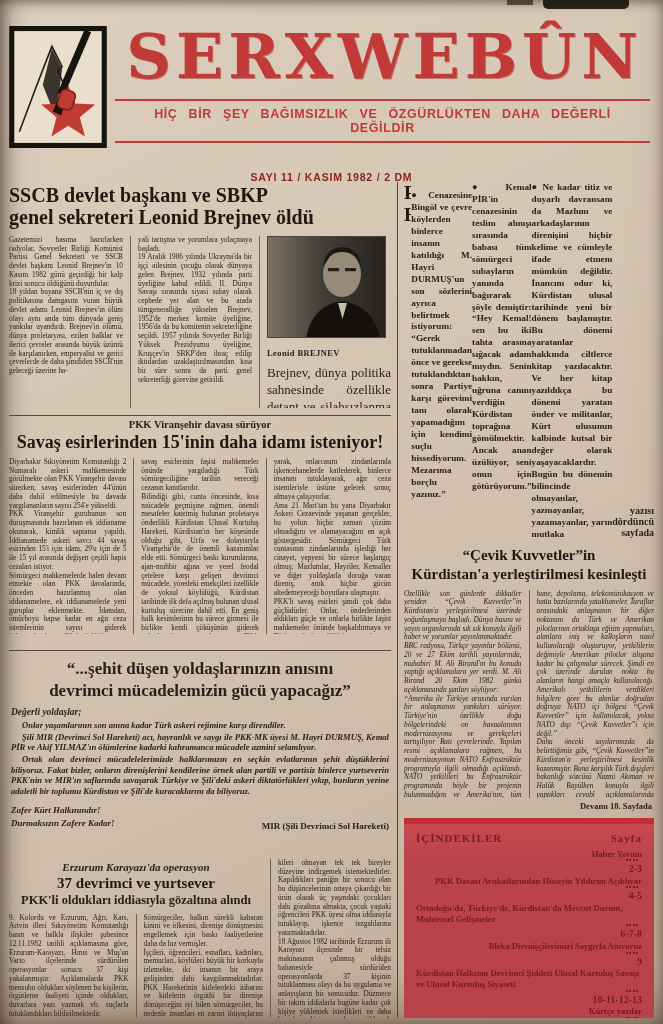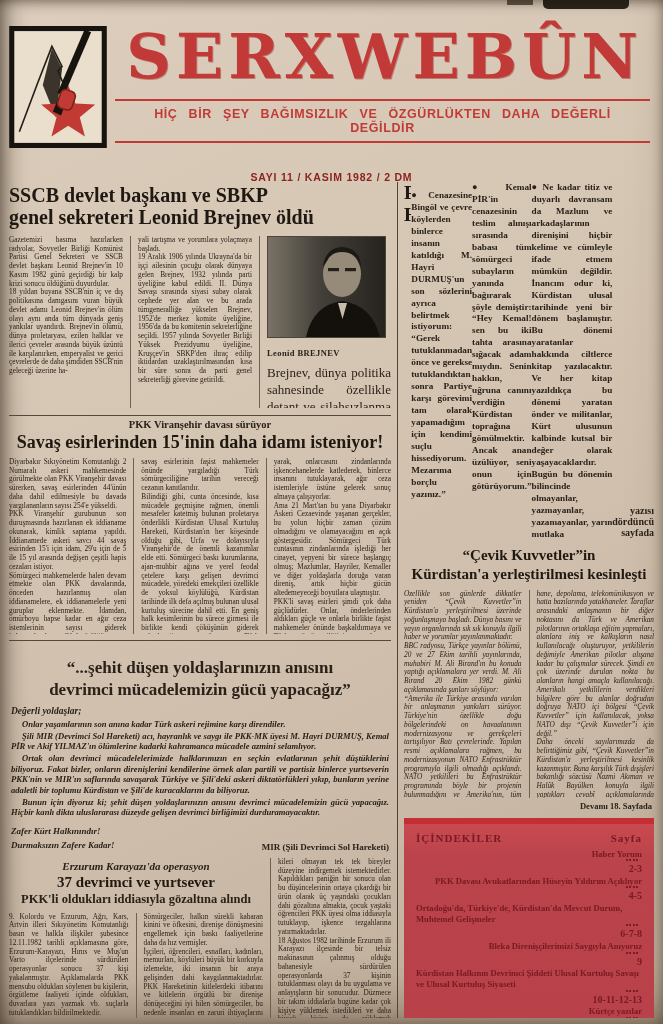--- a/index.html
+++ b/index.html
@@ -59,21 +59,21 @@
   .photo{width:117px;height:100px;border:1px solid #4e463c;}
   .photo-caption{font-size:8.5px;font-weight:bold;letter-spacing:.4px;margin:6px 0 7px;}
   .photo-note{font-size:13px;line-height:1.3;text-align:justify;}
   .section-rule{border:none;border-top:1px solid #55483a;margin:7px 0 3px;}
 
   
   .vira-head{font-size:18px;text-align:center;white-space:nowrap;overflow:hidden;margin:1px 0 6px;}
   .vira-cols{height:176px;}
 
   
-  .quote-box{border-top:1px solid #55483a;margin-top:6px;padding:16px 2px 0;height:196px;overflow:hidden;}
+  .quote-box{border-top:1px solid #55483a;margin-top:16px;padding:7px 2px 0;height:196px;overflow:hidden;}
   .quote-title{text-align:center;font-size:17px;font-weight:bold;line-height:1.3;margin:0;}
   .salutation{font-size:9.5px;font-weight:bold;font-style:italic;margin:5px 0 3px;}
   .quote-par{font-size:8.6px;font-weight:bold;font-style:italic;line-height:1.24;
              text-align:justify;text-indent:11px;margin:0 0 1px;}
   .quote-footer{display:flex;justify-content:space-between;align-items:flex-end;margin-top:7px;}
   .slogans{font-size:9px;font-weight:bold;font-style:italic;line-height:1.5;}
   .signature{font-size:9px;font-weight:bold;}
 
   
   .erzurum{display:flex;margin-top:5px;height:216px;overflow:hidden;}
@@ -195,21 +195,20 @@
 
       <section class="quote-box">
         <h2 class="quote-title">
           <span>“...şehit düşen yoldaşlarınızın anısını</span><br>
           <span>devrimci mücadelemizin gücü yapacağız”</span>
         </h2>
         <div class="salutation">Değerli yoldaşlar;</div>
         <div class="quote-par">Onlar yaşamlarının son anına kadar Türk askeri rejimine karşı direndiler.</div>
         <div class="quote-par">Şili MIR (Devrimci Sol Hareketi) acı, hayranlık ve saygı ile PKK-MK üyesi M. Hayri DURMUŞ, Kemal PİR ve Akif YILMAZ'ın ölümlerine kadarki kahramanca mücadele azmini selamlıyor.</div>
         <div class="quote-par">Ortak olan devrimci mücadelelerimizde halklarımızın en seçkin evlatlarının şehit düştüklerini biliyoruz. Fakat bizler, onların direnişlerini kendilerine örnek alan partili ve partisiz binlerce yurtseverin PKK'nin ve MIR'ın saflarında savaşarak Türkiye ve Şili'deki askeri diktatörlükleri yıkıp, bunların yerine adaletli bir toplumu Kürdistan ve Şili'de kuracaklarını da biliyoruz.</div>
-        <div class="quote-par">Bunun için diyoruz ki; şehit düşen yoldaşlarınızın anısını devrimci mücadelemizin gücü yapacağız. Hiçbir kanlı dikta uluslararası düzeyde gelişen devrimci birliğimizi durduramayacaktır.</div>
         <div class="quote-footer">
           <div class="slogans">
             <span>Zafer Kürt Halkınındır!</span><br>
             <span>Durmaksızın Zafere Kadar!</span>
           </div>
           <div class="signature">MIR (Şili Devrimci Sol Hareketi)</div>
         </div>
       </section>
 
       <article class="erzurum">

